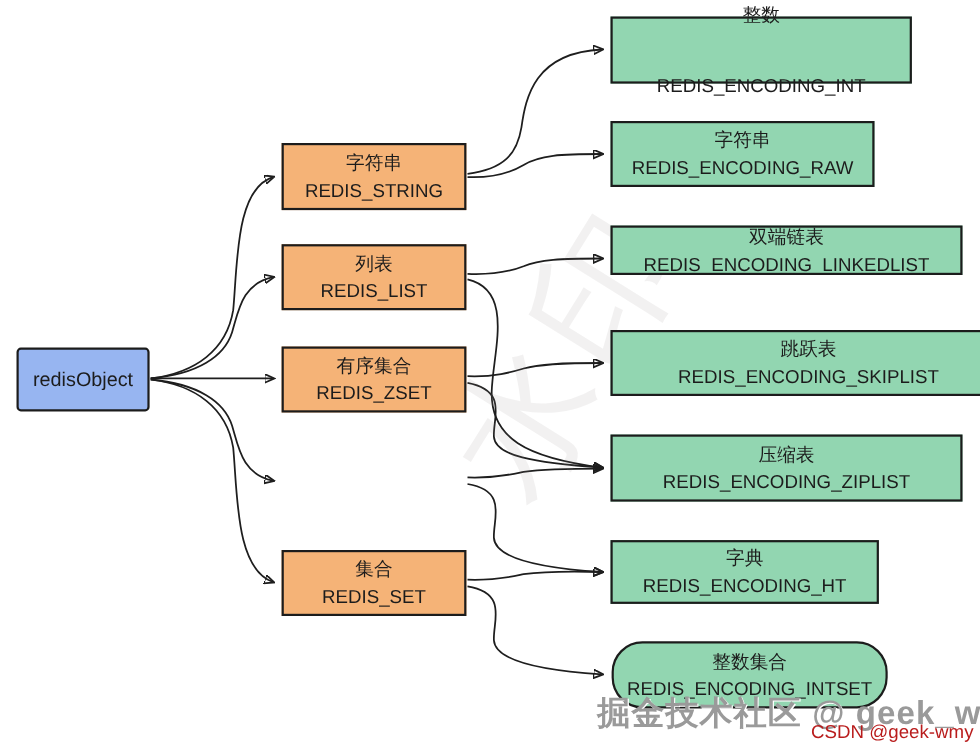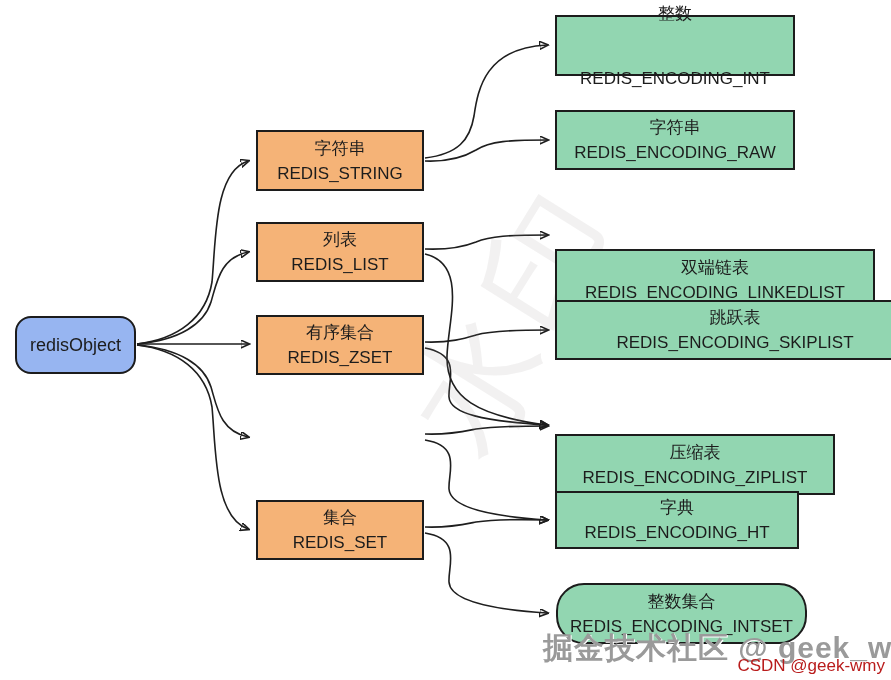--- a/index.html
+++ b/index.html
@@ -7,21 +7,21 @@
     position:relative;width:891px;height:680px;background:#ffffff;
     font-family:"Liberation Sans",sans-serif;overflow:hidden;
   }
   svg.edges{position:absolute;left:0;top:0;width:891px;height:680px;}
   svg.edges path{fill:none;stroke:#1e1e1e;stroke-width:1.6;}
   .node{
     position:absolute;display:flex;flex-direction:column;justify-content:center;
     align-items:center;text-align:center;box-sizing:border-box;
     border:2px solid #1c1c1c;color:#1c1c1c;font-size:17px;line-height:25px;
   }
-  .node.root{background:#97b5f1;border-radius:16px;font-size:18px;}
+  .node.root{background:#97b5f1;border-radius:4px;font-size:18px;}
   .node.type{background:#f5b377;}
   .node.enc{background:#92d6b1;}
   .wm-center{
     position:absolute;left:368px;top:392px;font-size:130px;color:rgba(150,138,138,0.12);
     transform:rotate(-58deg);transform-origin:left top;white-space:nowrap;
     letter-spacing:10px;pointer-events:none;
   }
   .wm-community{
     position:absolute;left:543px;top:628px;font-size:30px;font-weight:bold;
     color:#9a9a9a;text-shadow:1px 1px 0 #ffffff;white-space:nowrap;letter-spacing:1px;
@@ -76,37 +76,37 @@
   </div>
   <div class="node type" style="left:256px;top:315px;width:168px;height:60px;">
     <div>有序集合</div>
     <div>REDIS_ZSET</div>
   </div>
   <div class="node type" style="left:256px;top:500px;width:168px;height:60px;">
     <div>集合</div>
     <div>REDIS_SET</div>
   </div>
 
-  <div class="node enc" style="left:555px;top:15px;width:240px;height:61px;gap:40px;">
+  <div class="node enc" style="left:555px;top:15px;width:274px;height:61px;gap:40px;">
     <div>整数</div>
     <div>REDIS_ENCODING_INT</div>
   </div>
   <div class="node enc" style="left:555px;top:110px;width:240px;height:60px;">
     <div>字符串</div>
     <div>REDIS_ENCODING_RAW</div>
   </div>
-  <div class="node enc" style="left:555px;top:205px;width:320px;height:61px;margin-top:44px;">
+  <div class="node enc" style="left:555px;top:205px;width:320px;height:45px;">
     <div>双端链表</div>
     <div>REDIS_ENCODING_LINKEDLIST</div>
   </div>
   <div class="node enc" style="left:555px;top:300px;width:360px;height:60px;">
     <div>跳跃表</div>
     <div>REDIS_ENCODING_SKIPLIST</div>
   </div>
-  <div class="node enc" style="left:555px;top:395px;width:280px;height:61px;margin-top:39px;">
+  <div class="node enc" style="left:555px;top:395px;width:320px;height:61px;">
     <div>压缩表</div>
     <div>REDIS_ENCODING_ZIPLIST</div>
   </div>
   <div class="node enc" style="left:555px;top:491px;width:244px;height:58px;">
     <div>字典</div>
     <div>REDIS_ENCODING_HT</div>
   </div>
   <div class="node enc" style="left:556px;top:583px;width:251px;height:61px;border-radius:28px;">
     <div>整数集合</div>
     <div>REDIS_ENCODING_INTSET</div>

